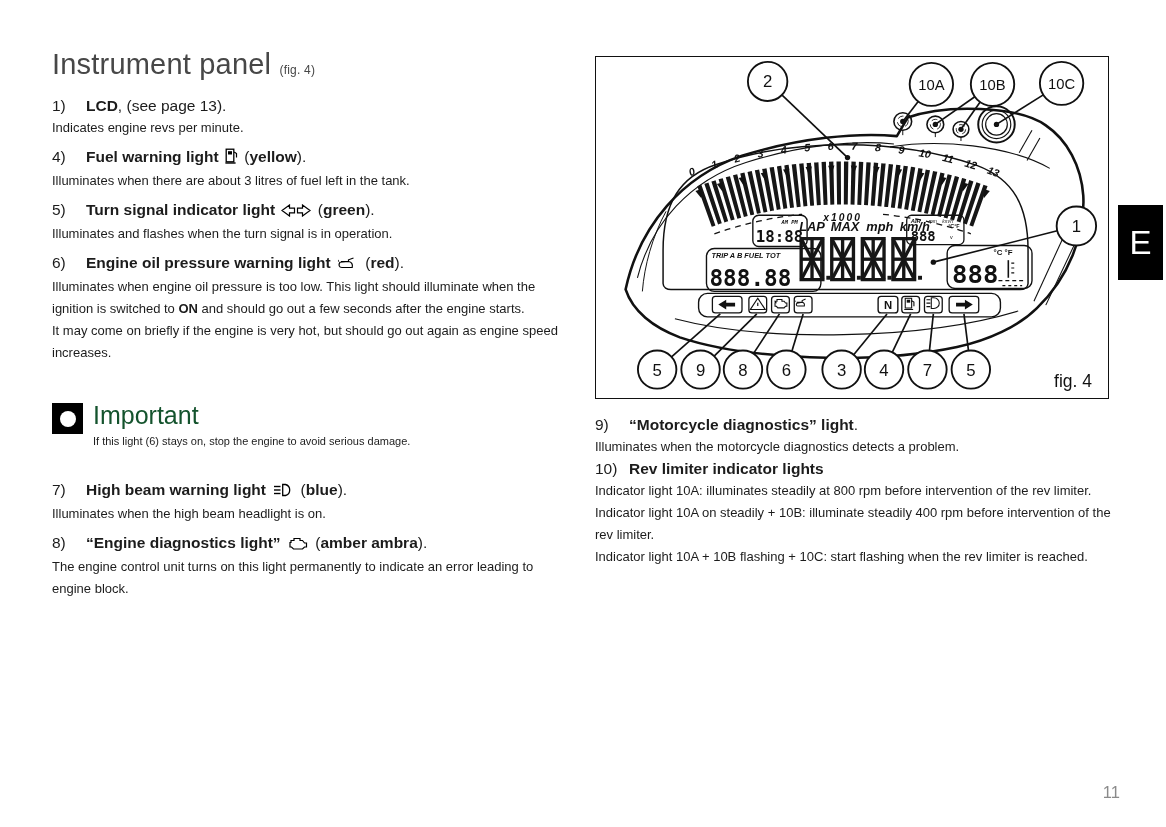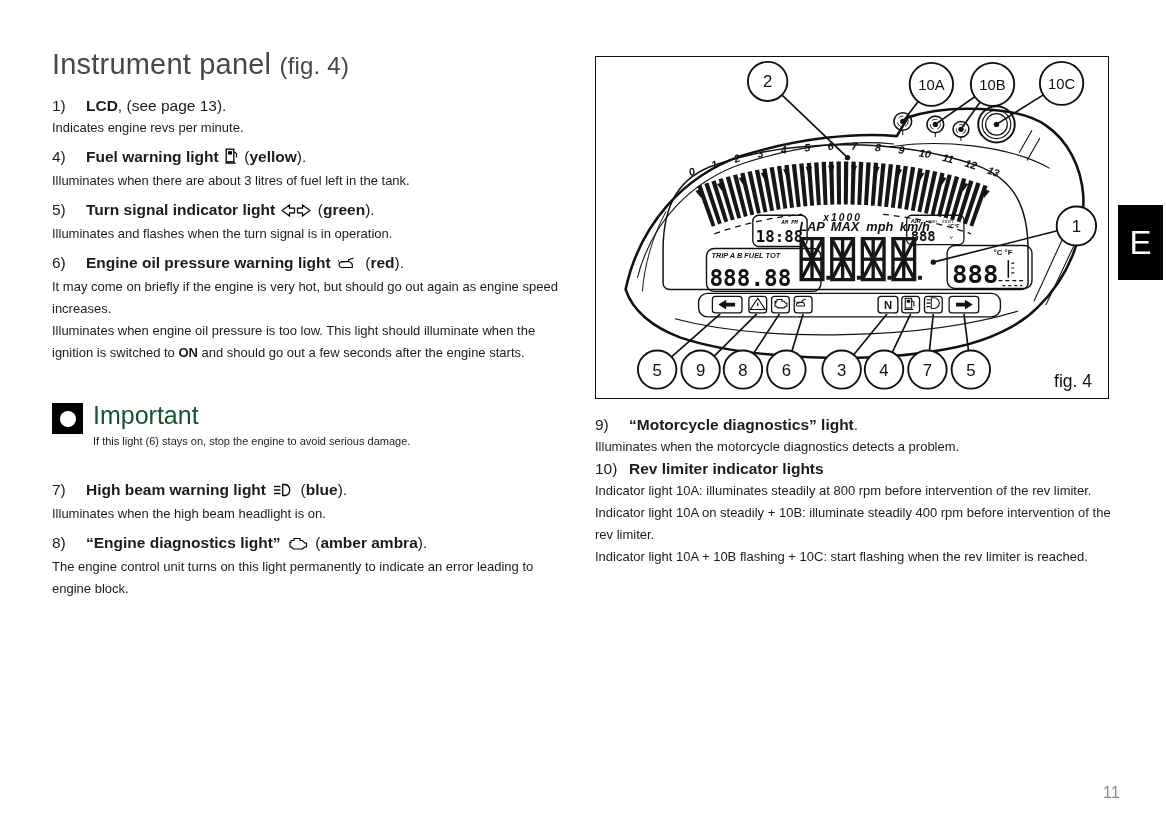--- a/index.html
+++ b/index.html
@@ -2,21 +2,21 @@
 <html><head>
 <meta charset="utf-8">
 <style>
   html,body{margin:0;padding:0;background:#e8e8e8;}
   .page{position:relative;width:1166px;height:827px;background:#ffffff;overflow:hidden;
         font-family:"Liberation Sans",sans-serif;color:#1c1c1c;}
   .b{font-weight:700;text-align:right;}
   
   .left-col{position:absolute;left:52px;top:48px;width:523px;}
   .page-title{font-size:29px;font-weight:300;color:#474747;letter-spacing:.2px;margin:0 0 14px 0;}
-  .page-title .fig-ref{font-size:24px;}
+  .page-title .fig-ref{font-size:12px;}
   .item{font-size:15.5px;line-height:22px;}
   .item.gap{margin-top:7px;}
   .num{display:inline-block;width:34px;}
   .ibody{font-size:13px;line-height:22px;}
   .ticon{display:inline-block;vertical-align:-2px;margin:0 2px;}
   .ticon svg{display:inline-block;}
   
   .important{margin-top:36px;margin-bottom:27px;overflow:visible;}
   .imp-icon{float:left;width:31px;height:31px;background:#000;margin:3px 10px 2px 0;
             display:flex;align-items:center;justify-content:center;}
@@ -66,22 +66,22 @@
                   <polygon points="1,6.5 8.5,1 8.5,4.2 13.5,4.2 13.5,8.8 8.5,8.8 8.5,12" fill="none" stroke="#000" stroke-width="1.2"></polygon>
                   <polygon points="29,6.5 21.5,1 21.5,4.2 16.5,4.2 16.5,8.8 21.5,8.8 21.5,12" fill="none" stroke="#000" stroke-width="1.2"></polygon>
                 </svg></span><span> (</span><span class="b">green</span><span>).</span></span></div>
           <div class="ibody"><span>Illuminates and flashes when the turn signal is in operation.</span></div>
         </div>
         <div class="item gap">
           <div><span class="num">6)</span><span><span class="b">Engine oil pressure warning light</span><span> </span><span class="ticon"><svg width="22" height="13" viewBox="0 0 22 13">
                   <path d="M4 4.5 H11.5 V2.8 L16.5 1 M11.5 4.5 C14.5 5 16 7 15.2 10.5 H5 C2 10.5 1.2 7.8 3 5.2 Z" fill="none" stroke="#000" stroke-width="1.2"></path>
                   <path d="M1.5 2.6 q-1.2 2.2 0 2.2 q1.2 0 0 -2.2" fill="#000"></path>
                 </svg></span><span> (</span><span class="b">red</span><span>).</span></span></div>
+          <div class="ibody"><span>Illuminates when engine oil pressure is too low. This light should illuminate when the ignition is switched to </span><span class="b">ON</span><span> and should go out a few seconds after the engine starts.</span></div>
           <div class="ibody"><span>It may come on briefly if the engine is very hot, but should go out again as engine speed increases.</span></div>
-          <div class="ibody"><span>Illuminates when engine oil pressure is too low. This light should illuminate when the ignition is switched to </span><span class="b">ON</span><span> and should go out a few seconds after the engine starts.</span></div>
         </div>
       </div>
     <div class="important">
       <div class="imp-icon">
           <span class="imp-circle"></span>
         </div>
       <div class="imp-head">Important</div>
       <div class="imp-text">If this light (6) stays on, stop the engine to avoid serious damage.</div>
     </div>
     <div id="left-items-2">

